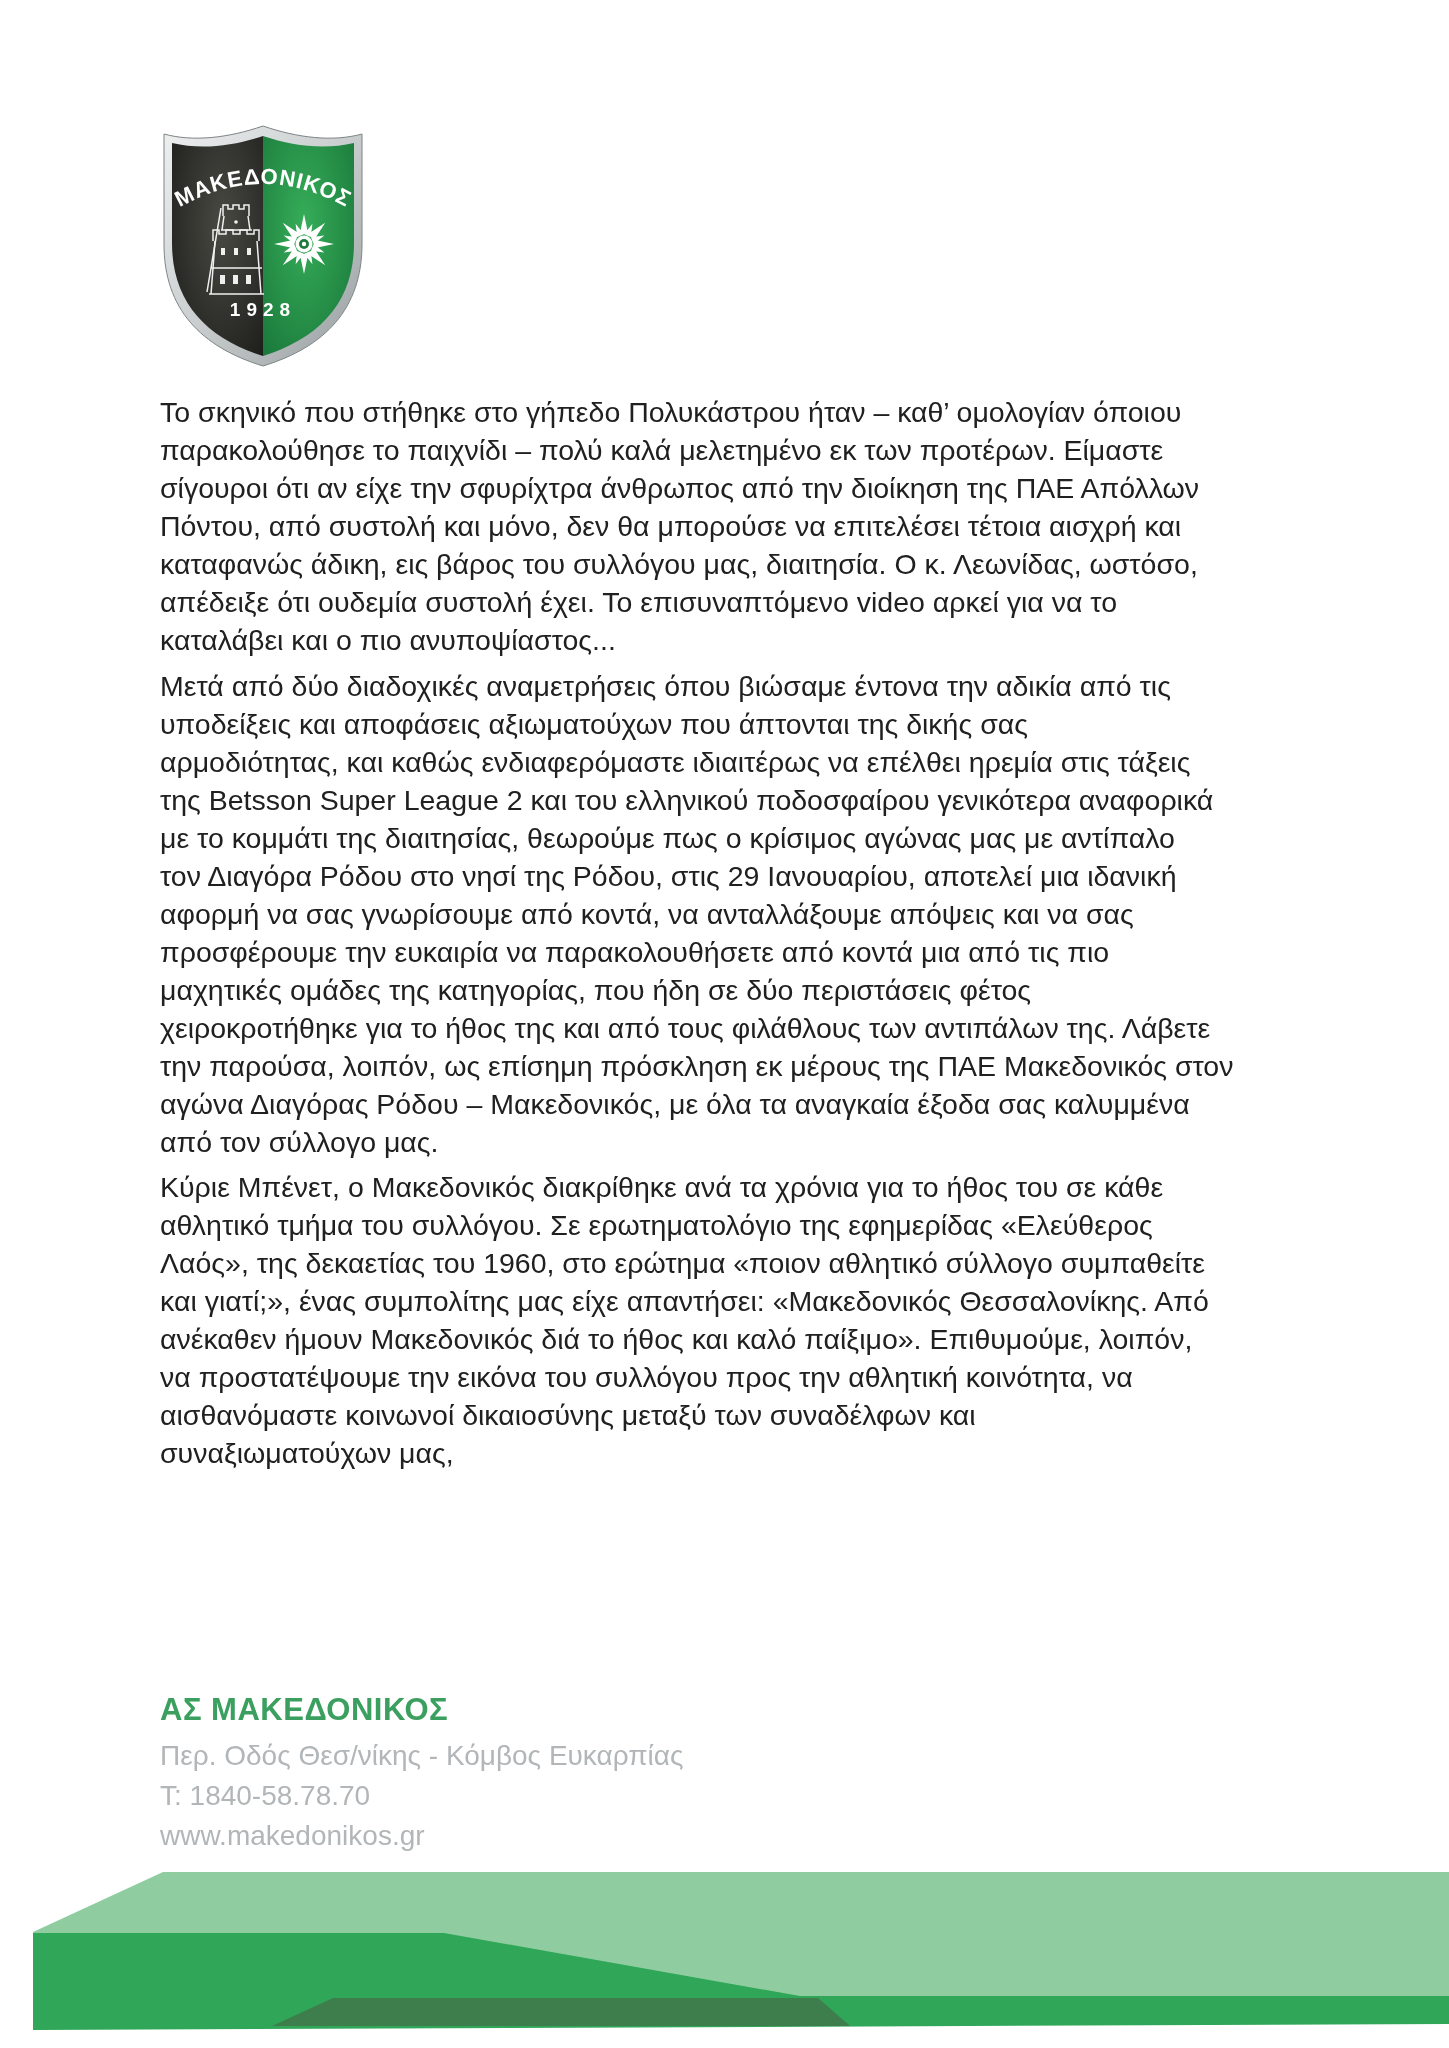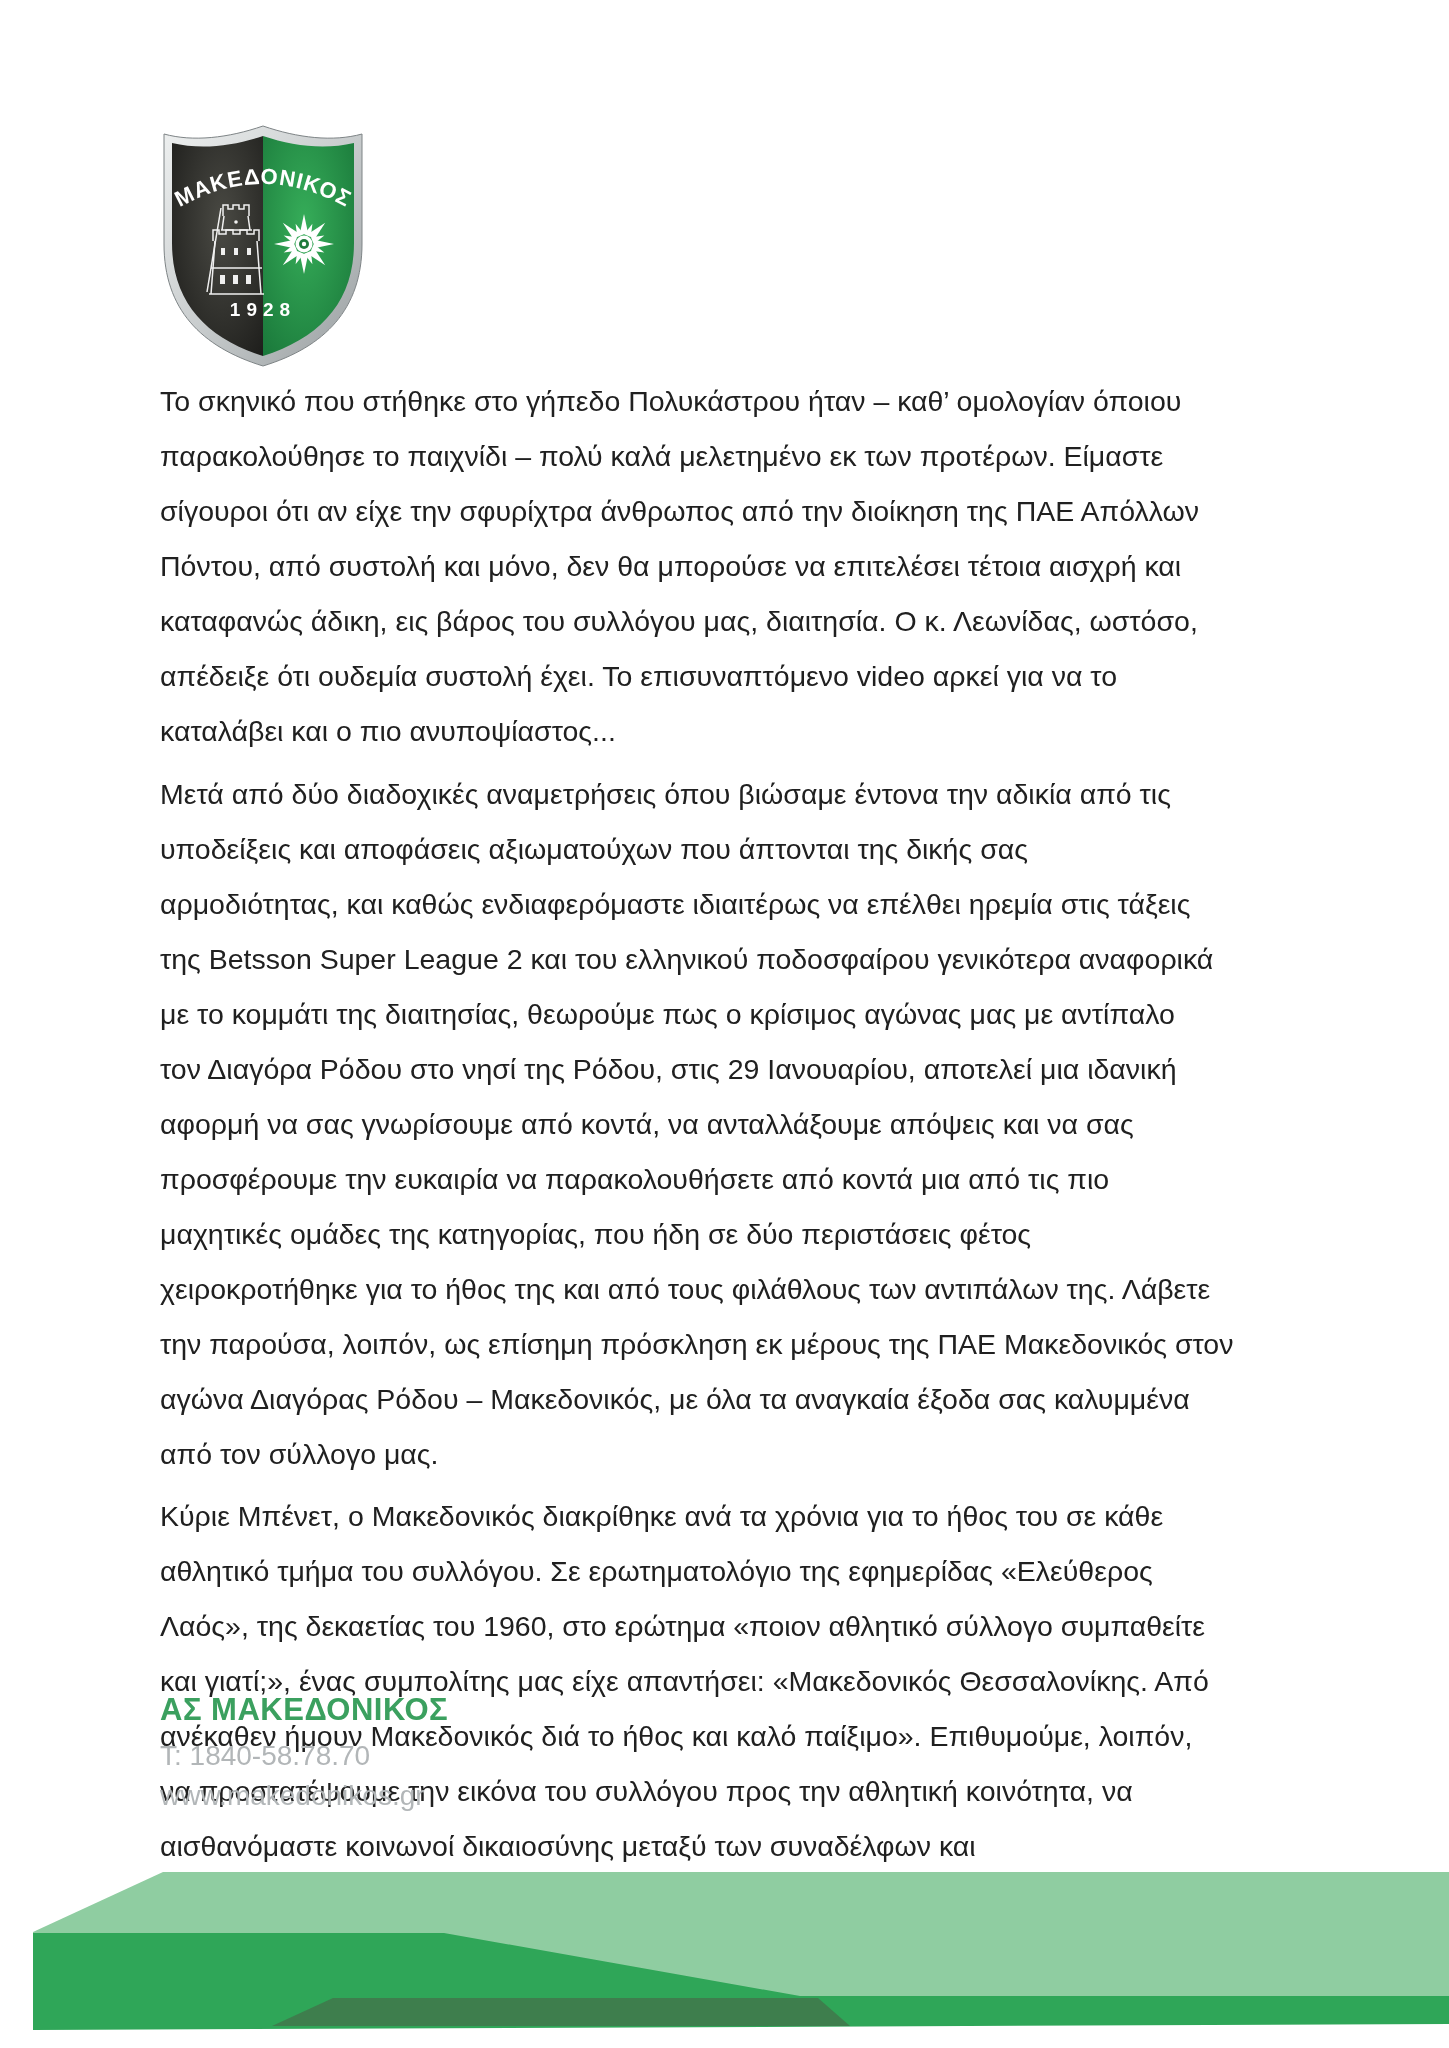--- a/index.html
+++ b/index.html
@@ -22,25 +22,25 @@
     top: 122px;
     width: 210px;
     height: 248px;
   }
   .crest svg { width: 100%; height: 100%; display: block; }
 
   
   .letter {
     position: absolute;
     left: 160px;
-    top: 374px;
+    top: 393px;
     width: 1150px;
     color: #202020;
     font-size: 28.5px;
-    line-height: 55px;
+    line-height: 38px;
   }
   .letter p {
     white-space: pre-line;
     margin-bottom: 7.5px;
   }
 
   
   .contact {
     position: absolute;
     left: 160px;
@@ -191,20 +191,21 @@
 Λαός», της δεκαετίας του 1960, στο ερώτημα «ποιον αθλητικό σύλλογο συμπαθείτε
 και γιατί;», ένας συμπολίτης μας είχε απαντήσει: «Μακεδονικός Θεσσαλονίκης. Από
 ανέκαθεν ήμουν Μακεδονικός διά το ήθος και καλό παίξιμο». Επιθυμούμε, λοιπόν,
 να προστατέψουμε την εικόνα του συλλόγου προς την αθλητική κοινότητα, να
 αισθανόμαστε κοινωνοί δικαιοσύνης μεταξύ των συναδέλφων και
 συναξιωματούχων μας,</p>
   </div>
 
   <div class="contact">
     <div class="club">ΑΣ ΜΑΚΕΔΟΝΙΚΟΣ</div>
+    <div class="muted">Περ. Οδός Θεσ/νίκης - Κόμβος Ευκαρπίας</div>
     <div class="muted">T: 1840-58.78.70</div>
     <div class="muted">www.makedonikos.gr</div>
   </div>
 
   <div class="deco">
     <div class="band band-light"></div>
     <div class="band band-medium"></div>
     <div class="band band-dark"></div>
   </div>
 

